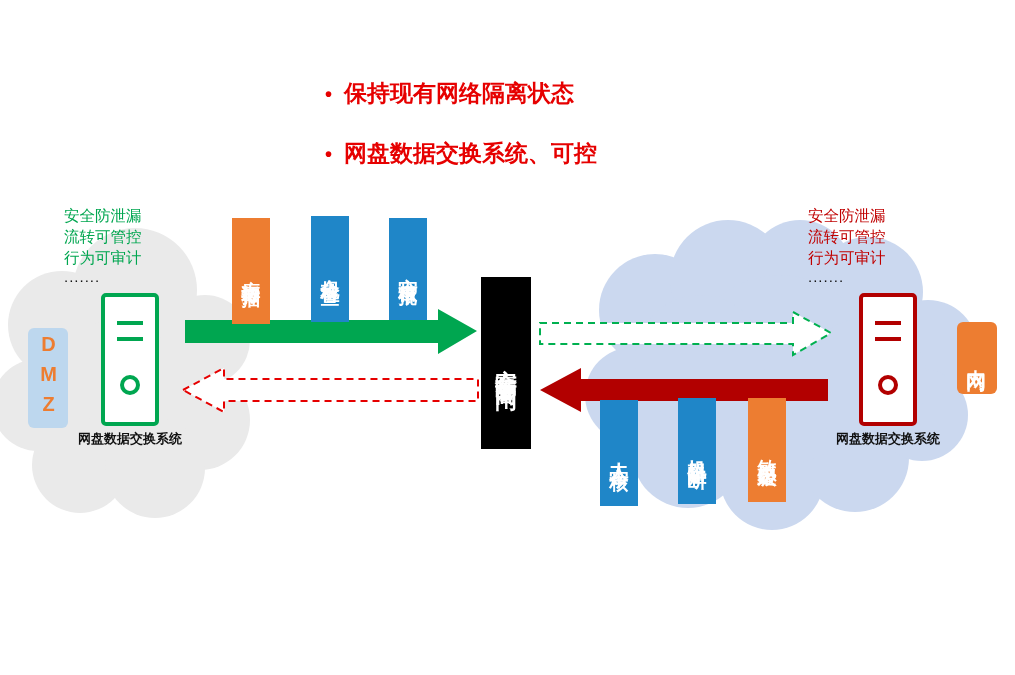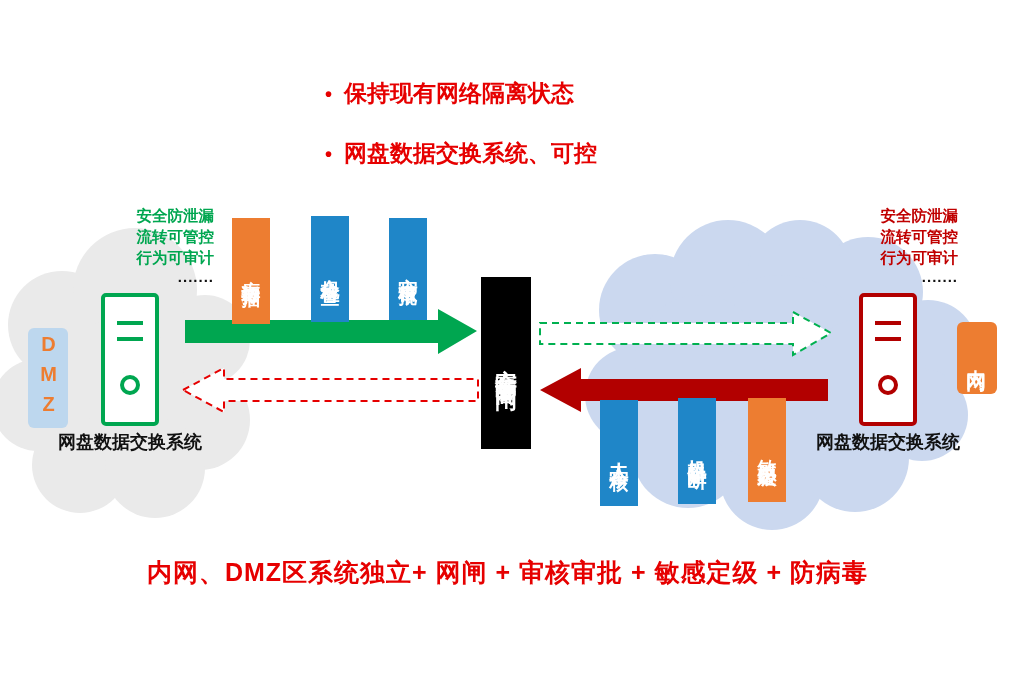--- a/index.html
+++ b/index.html
@@ -8,28 +8,28 @@
   .canvas { position:relative; width:1015px; height:675px; background:#ffffff; overflow:hidden; }
   .layer { position:absolute; left:0; top:0; }
 
   .bullet-line { position:absolute; display:flex; align-items:center; gap:12px;
                  color:#E60000; font-weight:bold; font-size:23px; }
   .bullet-dot { font-size:20px; line-height:1; }
 
   .formula { position:absolute; left:0; top:556px; width:1015px; text-align:center;
              color:#E60000; font-weight:bold; font-size:25px; letter-spacing:1px; }
 
-  .caption { position:absolute; width:150px; text-align:right; font-weight:bold;
+  .caption { position:absolute; width:150px; text-align:left; font-weight:normal;
              font-size:15.5px; line-height:21px; }
   .caption-green { color:#00A650; }
   .caption-red   { color:#C00000; }
   .dots { color:#111111; font-size:15px; line-height:18px; letter-spacing:1px; }
 
   .system-label { position:absolute; width:180px; text-align:center; color:#111111;
-                  font-weight:bold; font-size:18px; }
+                  font-weight:bold; font-size:13px; }
 
   .vbar { position:absolute; width:38px; display:flex; align-items:center; justify-content:center;
           writing-mode:vertical-rl; text-orientation:upright; color:#ffffff; font-weight:bold;
           font-size:19px; letter-spacing:3px; }
   .bar-orange { background:#ED7D31; }
   .bar-blue   { background:#1F86C8; }
 
   .gateway { position:absolute; left:481px; top:277px; width:50px; height:172px; background:#000000;
              color:#ffffff; display:flex; align-items:center; justify-content:center;
              writing-mode:vertical-rl; text-orientation:upright; font-weight:bold; font-size:22px;
@@ -140,15 +140,14 @@
       <line x1="17" y1="31" x2="43" y2="31" stroke="#B20000" stroke-width="4"></line>
       <line x1="17" y1="47" x2="43" y2="47" stroke="#B20000" stroke-width="4"></line>
       <circle cx="30" cy="93" r="8" fill="none" stroke="#B20000" stroke-width="4"></circle>
     </svg>
   </div>
 
   <div class="badge badge-intranet">内网</div>
 
   <div class="system-label" style="left:798px; top:430px;">网盘数据交换系统</div>
 
-  <div class="formula">内网、DMZ区系统独立+ 网闸 + 审核审批 + 敏感定级 + 防病毒</div>
 
 </div>
 
 </body></html>

